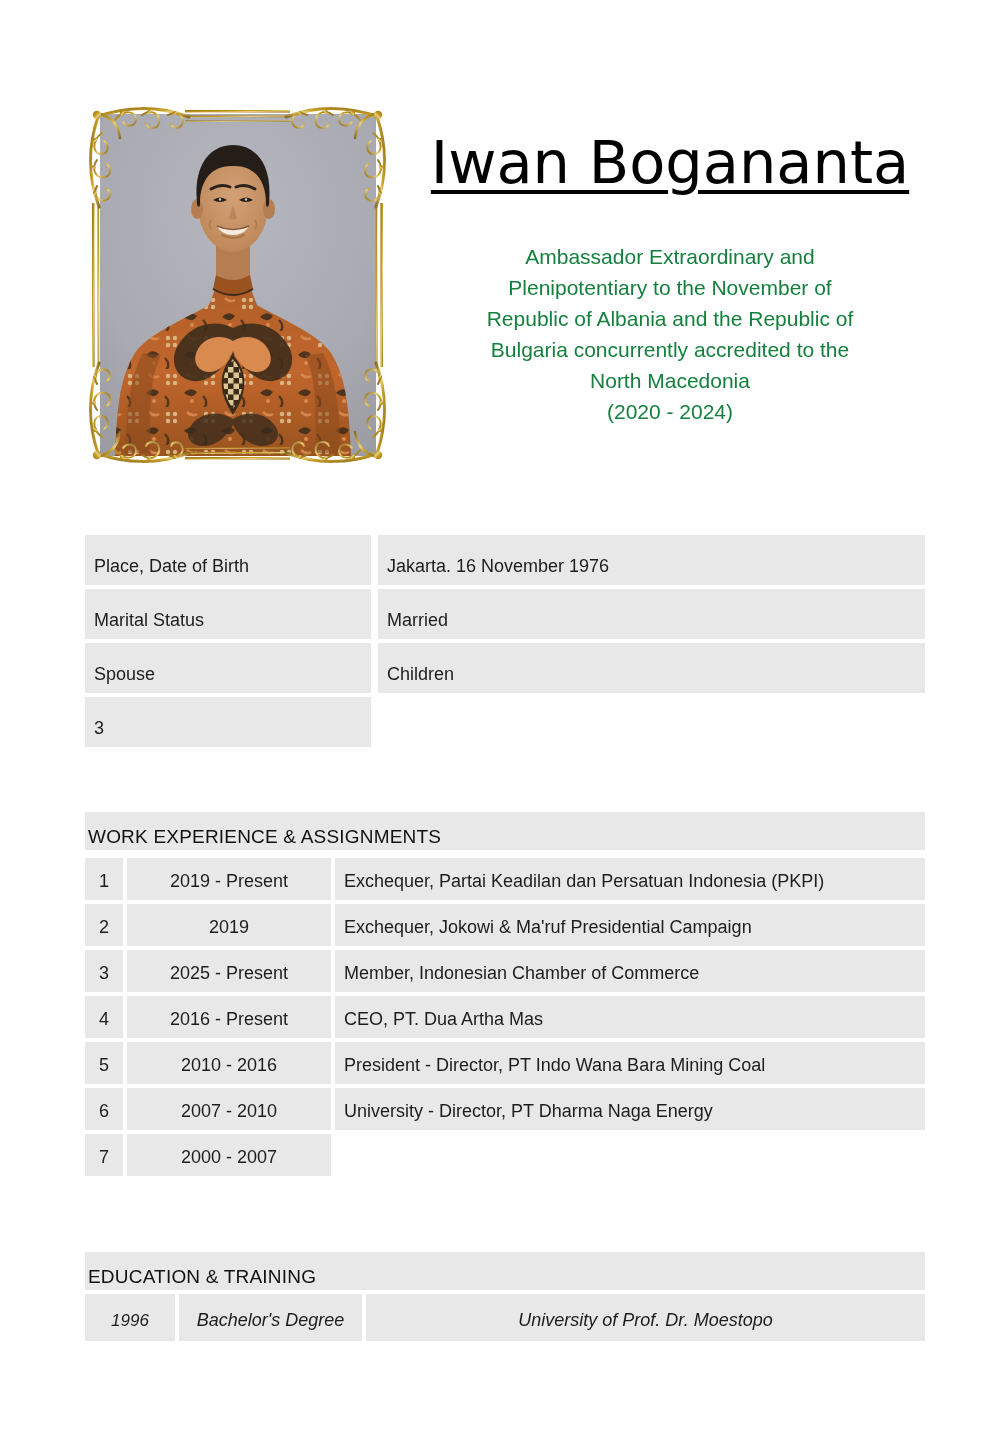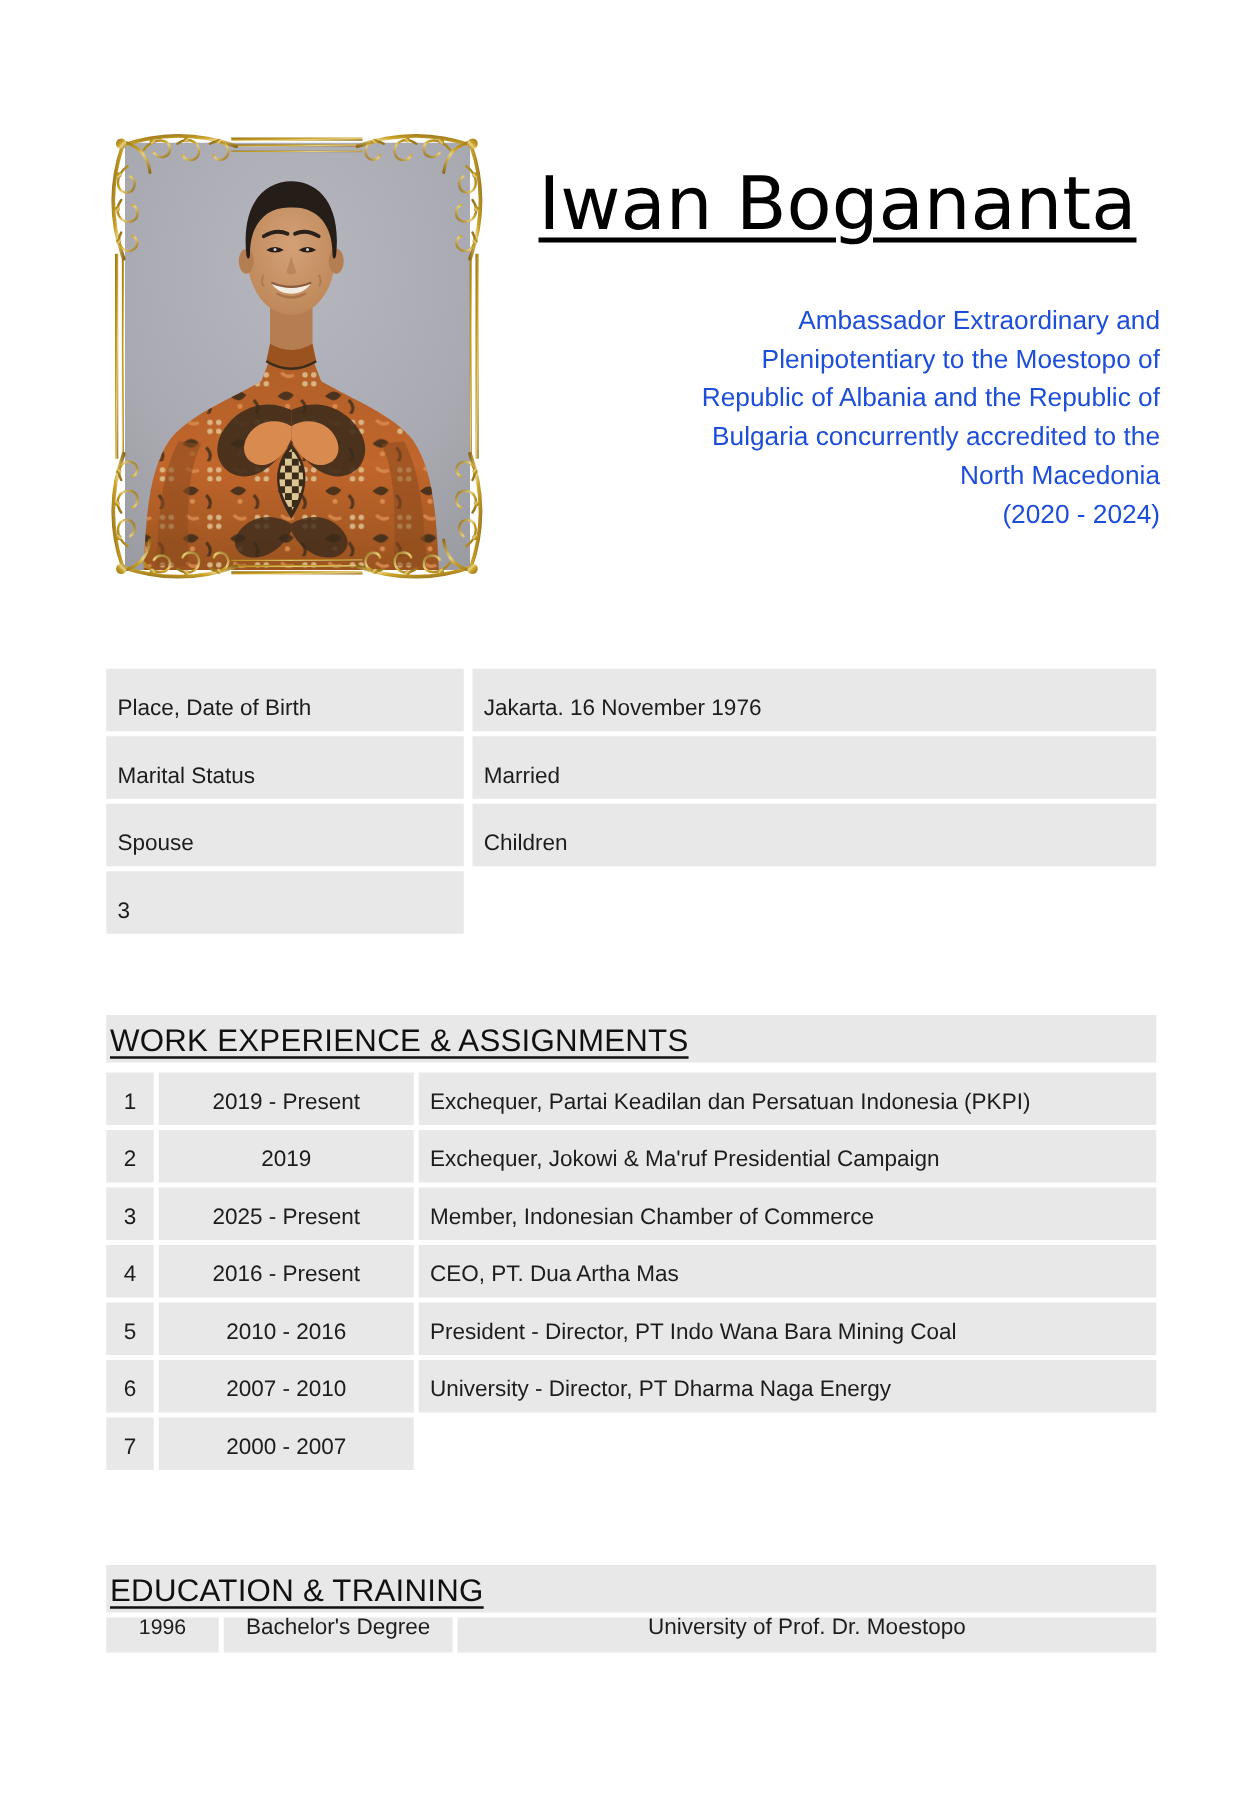--- a/index.html
+++ b/index.html
@@ -14,46 +14,46 @@
   .frame-wrap{left:85px;top:103px;width:305px;height:364px;}
 
   
   .title-block{left:412px;top:131px;width:516px;text-align:center;}
   .person-name{
     font-family:"DejaVu Sans","Liberation Sans",sans-serif;
     font-size:59px;line-height:1.08;font-weight:500;color:#000;
     text-decoration:underline;text-decoration-thickness:4px;text-underline-offset:7px;
     white-space:nowrap;
   }
-  .subtitle{left:412px;top:241px;width:516px;text-align:right;
-    font-size:21px;line-height:31px;color:#1d4ed8;}
+  .subtitle{left:412px;top:241px;width:516px;text-align:center;
+    font-size:21px;line-height:31px;color:#15803d;}
 
   
   .cell{background:#e8e8e8;box-sizing:border-box;display:flex;align-items:flex-end;
     font-size:18px;color:#1d1d1d;}
   .personal-table{left:85px;top:535px;width:840px;display:grid;
     grid-template-columns:286px 547px;column-gap:7px;row-gap:4px;}
   .personal-table .cell{height:50px;padding:0 6px 8px 9px;}
 
   .banner{left:85px;width:840px;height:38px;background:#e8e8e8;box-sizing:border-box;
     display:flex;align-items:flex-end;padding:0 0 2px 3px;}
   .banner-work{top:812px;}
   .banner-edu{top:1252px;}
   .banner span{
-    font-size:25px;color:#111;letter-spacing:.2px;
-    text-decoration:underline;text-decoration-thickness:2px;text-underline-offset:4px;
+    font-size:19px;color:#111;letter-spacing:.2px;
+    text-decoration-thickness:2px;text-underline-offset:4px;
     white-space:nowrap;
   }
 
   .work-table{left:85px;top:858px;width:840px;display:grid;
     grid-template-columns:38px 204px 590px;gap:4px;}
   .work-table .cell{height:42px;padding-bottom:8px;}
   .edu-table{left:85px;top:1294px;width:840px;display:grid;
     grid-template-columns:90px 183px 559px;gap:4px;}
-  .edu-table .cell{height:28px;padding-bottom:10px;}
+  .edu-table .cell{height:47px;padding-bottom:10px;font-style:italic;}
 
   .c-center{justify-content:center;}
   .c-left{padding-left:9px;}
   .cell.num{font-size:18px;}
   .cell.year{font-size:17px;}
   .nowrap{white-space:nowrap;}
 </style>
 </head>
 <body>
 
@@ -187,21 +187,21 @@
     <use href="#corn" transform="translate(0,364) scale(1,-1)"></use>
     <use href="#corn" transform="translate(305,364) scale(-1,-1)"></use>
   </svg>
 </div>
 
 <div class="abs title-block">
   <div class="person-name">Iwan Bogananta</div>
 </div>
 <div class="abs subtitle">
   <div>Ambassador Extraordinary and</div>
-  <div>Plenipotentiary to the Moestopo of</div>
+  <div>Plenipotentiary to the November of</div>
   <div>Republic of Albania and the Republic of</div>
   <div>Bulgaria concurrently accredited to the</div>
   <div>North Macedonia</div>
   <div>(2020 - 2024)</div>
 </div>
 
 <div class="abs personal-table">
   <div class="cell">Place, Date of Birth</div>
   <div class="cell">Jakarta. 16 November 1976</div>
   <div class="cell">Marital Status</div>

